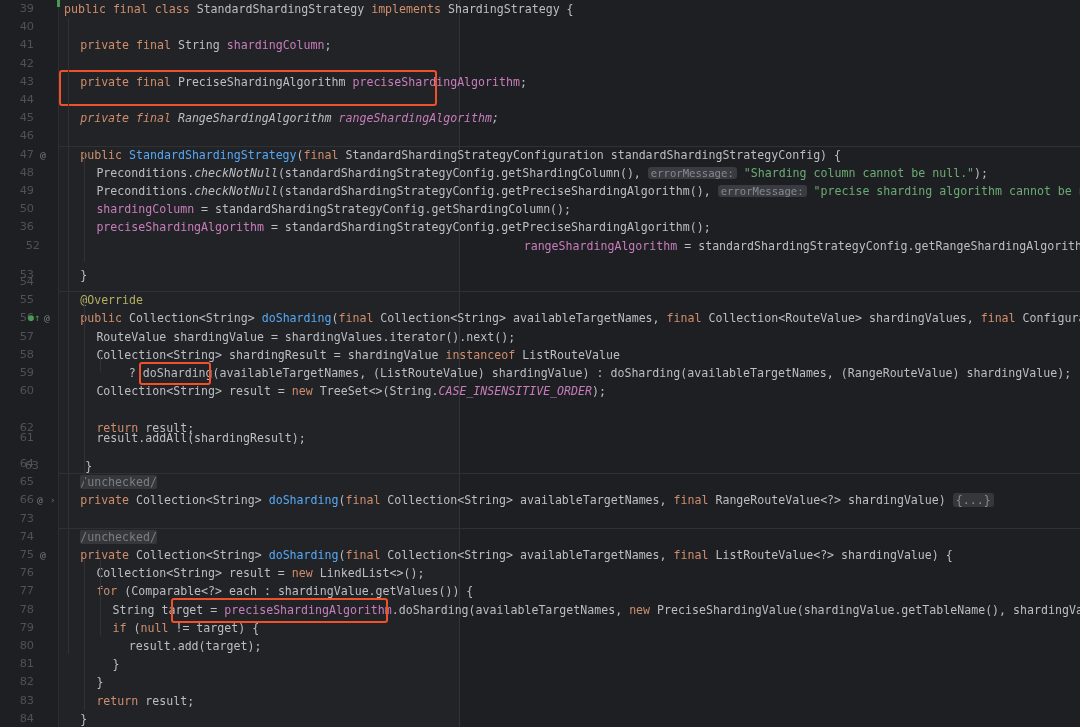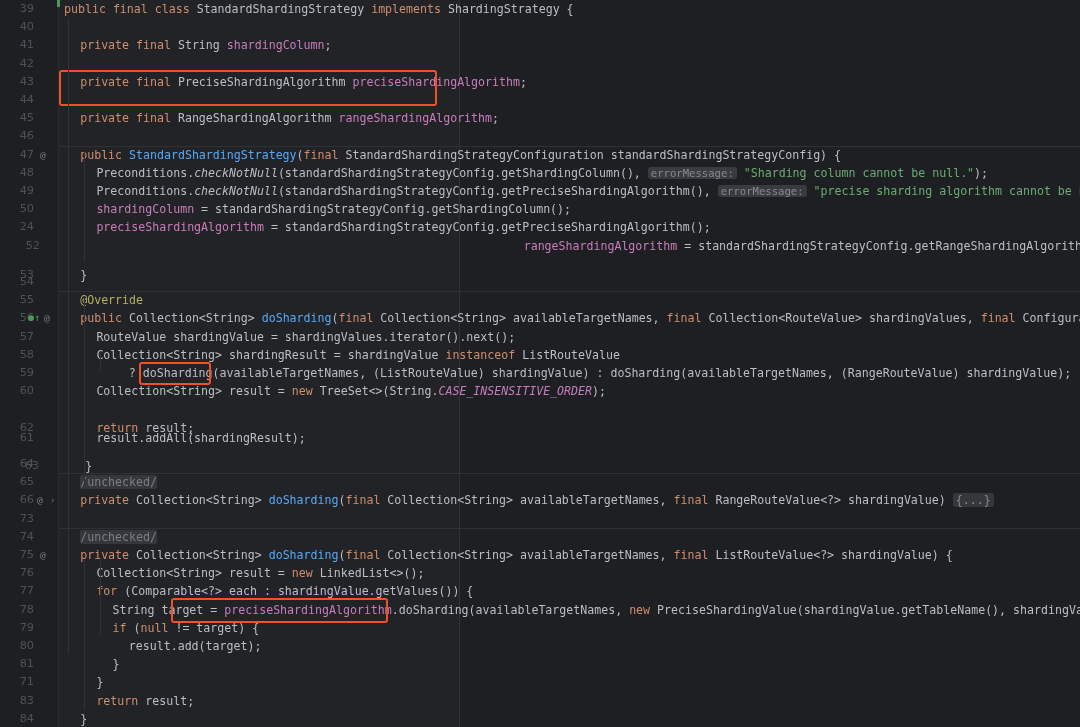--- a/index.html
+++ b/index.html
@@ -100,27 +100,27 @@
   <div class="gutter-edge"></div>
   <div class="changemark"></div>
 
   <div class="rows" id="rows">
       <div class="row" style="top: 0px; position: absolute; left: 0px; width: 1080px;"><div class="ln">39</div><div class="code" style="padding-left: 0px;"><span class="kw">public</span><span class="ty"> </span><span class="kw">final</span><span class="ty"> </span><span class="kw">class</span><span class="ty"> StandardShardingStrategy </span><span class="kw">implements</span><span class="ty"> ShardingStrategy {</span></div></div>
       <div class="row" style="top: 18.2px; position: absolute; left: 0px; width: 1080px;"><div class="ln">40</div><div class="code" style="padding-left: 0px;"></div></div>
       <div class="row" style="top: 36.4px; position: absolute; left: 0px; width: 1080px;"><div class="ln">41</div><div class="code" style="padding-left: 16.2px;"><span class="kw">private</span><span class="ty"> </span><span class="kw">final</span><span class="ty"> String </span><span class="fld">shardingColumn</span><span class="ty">;</span></div></div>
       <div class="row" style="top: 54.6px; position: absolute; left: 0px; width: 880px;"><div class="ln">42</div><div class="code" style="padding-left: 16.2px;"></div></div>
       <div class="row" style="top: 72.8px; position: absolute; left: 0px; width: 1080px;"><div class="ln">43</div><div class="code" style="padding-left: 16.2px;"><span class="kw">private</span><span class="ty"> </span><span class="kw">final</span><span class="ty"> PreciseShardingAlgorithm </span><span class="fld">preciseShardingAlgorithm</span><span class="ty">;</span></div></div>
       <div class="row" style="top: 91px; position: absolute; left: 0px; width: 1080px;"><div class="ln">44</div><div class="code" style="padding-left: 16.2px;"></div></div>
-      <div class="row" style="top: 109.2px; position: absolute; left: 0px; width: 1080px;"><div class="ln">45</div><div class="code" style="padding-left: 16.2px;"><span class="kw">private</span><span class="ty"> </span><span class="kw">final</span><span class="ty"> RangeShardingAlgorithm </span><span class="fld">rangeShardingAlgorithm</span><span class="ty">;</span></div></div>
+      <div class="row" style="top: 109.2px; position: absolute; left: 0px; width: 1080px;"><div class="ln">45</div><div class="code" style="padding-left: 16.2px; font-style: italic;"><span class="kw">private</span><span class="ty"> </span><span class="kw">final</span><span class="ty"> RangeShardingAlgorithm </span><span class="fld">rangeShardingAlgorithm</span><span class="ty">;</span></div></div>
       <div class="row" style="top: 127.4px; position: absolute; left: 0px; width: 1080px;"><div class="ln">46</div><div class="code" style="padding-left: 16.2px;"></div></div>
       <div class="row" style="top: 145.6px; position: absolute; left: 0px; width: 1080px;"><div class="sep" style="top: 0px;"></div><div class="ln">47</div><span class="gi gi-at">@</span><div class="code" style="padding-left: 16.2px;"><span class="kw">public</span><span class="ty"> </span><span class="fn">StandardShardingStrategy</span><span class="ty">(</span><span class="kw">final</span><span class="ty"> StandardShardingStrategyConfiguration standardShardingStrategyConfig) {</span></div></div>
       <div class="row" style="top: 163.8px; position: absolute; left: 0px; width: 1080px;"><div class="ln">48</div><div class="code" style="padding-left: 32.4px;"><span class="ty">Preconditions.</span><span class="mi">checkNotNull</span><span class="ty">(standardShardingStrategyConfig.getShardingColumn(), </span><span class="hintbg">errorMessage:</span><span class="ty"> </span><span class="str">"Sharding column cannot be null."</span><span class="ty">);</span></div></div>
       <div class="row" style="top: 182px; position: absolute; left: 0px; width: 1080px;"><div class="ln">49</div><div class="code" style="padding-left: 32.4px;"><span class="ty">Preconditions.</span><span class="mi">checkNotNull</span><span class="ty">(standardShardingStrategyConfig.getPreciseShardingAlgorithm(), </span><span class="hintbg">errorMessage:</span><span class="ty"> </span><span class="str">"precise sharding algorithm cannot be null."</span></div></div>
       <div class="row" style="top: 200.2px; position: absolute; left: 0px; width: 1080px;"><div class="ln">50</div><div class="code" style="padding-left: 32.4px;"><span class="fld">shardingColumn</span><span class="ty"> = standardShardingStrategyConfig.getShardingColumn();</span></div></div>
-      <div class="row" style="top: 218.4px; position: absolute; left: 0px; width: 1080px;"><div class="ln">24</div><div class="code" style="padding-left: 32.4px;"><span class="fld">preciseShardingAlgorithm</span><span class="ty"> = standardShardingStrategyConfig.getPreciseShardingAlgorithm();</span></div></div>
+      <div class="row" style="top: 218.4px; position: absolute; left: 0px; width: 1080px;"><div class="ln">36</div><div class="code" style="padding-left: 32.4px;"><span class="fld">preciseShardingAlgorithm</span><span class="ty"> = standardShardingStrategyConfig.getPreciseShardingAlgorithm();</span></div></div>
       <div class="row" style="top: 236.6px; position: absolute; left: 6px; width: 1080px; padding-left: 24px;"><div class="ln">52</div><div class="code" style="padding-left: 32.4px; text-align: right;"><span class="fld">rangeShardingAlgorithm</span><span class="ty"> = standardShardingStrategyConfig.getRangeShardingAlgorithm();</span></div></div>
       <div class="row" style="top: 266px; position: absolute; left: 0px; width: 1080px;"><div class="ln">53</div><div class="code" style="padding-left: 16.2px;"><span class="ty">}</span></div></div>
       <div class="row" style="top: 273px; position: absolute; left: 0px; width: 1080px;"><div class="ln">54</div><div class="code" style="padding-left: 0px;"></div></div>
       <div class="row" style="top: 291.2px; position: absolute; left: 0px; width: 1080px; padding-left: 28px;"><div class="sep" style="top: 0px;"></div><div class="ln">55</div><div class="code" style="padding-left: 16.2px;"><span class="ann">@Override</span></div></div>
       <div class="row" style="top: 309.4px; position: absolute; left: 0px; width: 1080px;"><div class="ln">56</div><span class="gi gi-ov">●↑</span><span class="gi gi-at" style="left: 44px;">@</span><div class="code" style="padding-left: 16.2px;"><span class="kw">public</span><span class="ty"> Collection&lt;String&gt; </span><span class="fn">doSharding</span><span class="ty">(</span><span class="kw">final</span><span class="ty"> Collection&lt;String&gt; availableTargetNames, </span><span class="kw">final</span><span class="ty"> Collection&lt;RouteValue&gt; shardingValues, </span><span class="kw">final</span><span class="ty"> ConfigurationProperties properties) {</span></div></div>
       <div class="row" style="top: 327.6px; position: absolute; left: 0px; width: 1080px;"><div class="ln">57</div><div class="code" style="padding-left: 32.4px;"><span class="ty">RouteValue shardingValue = shardingValues.iterator().next();</span></div></div>
       <div class="row" style="top: 345.8px; position: absolute; left: 0px; width: 1080px;"><div class="ln">58</div><div class="code" style="padding-left: 32.4px;"><span class="ty">Collection&lt;String&gt; shardingResult = shardingValue </span><span class="kw">instanceof</span><span class="ty"> ListRouteValue</span></div></div>
       <div class="row" style="top: 364px; position: absolute; left: 0px; width: 1080px;"><div class="ln">59</div><div class="code" style="padding-left: 64.8px;"><span class="ty">? </span><span class="ty">doSharding</span><span class="ty">(availableTargetNames, (ListRouteValue) shardingValue) : doSharding(availableTargetNames, (RangeRouteValue) shardingValue);</span></div></div>
       <div class="row" style="top: 382.2px; position: absolute; left: 0px; width: 1080px;"><div class="ln">60</div><div class="code" style="padding-left: 32.4px;"><span class="ty">Collection&lt;String&gt; result = </span><span class="kw">new</span><span class="ty"> TreeSet&lt;&gt;(String.</span><span class="stat">CASE_INSENSITIVE_ORDER</span><span class="ty">);</span></div></div>
       <div class="row" style="top: 400.4px; position: absolute; left: 0px; width: 1080px; margin-top: 29px;"><div class="ln">61</div><div class="code" style="padding-left: 32.4px;"><span class="ty">result.addAll(shardingResult);</span></div></div>
@@ -131,21 +131,21 @@
       <div class="row" style="top: 491.4px; position: absolute; left: 0px; width: 1080px;"><div class="ln">66</div><span class="gi gi-at2">@</span><span class="gi gi-chev">›</span><div class="code" style="padding-left: 16.2px;"><span class="kw">private</span><span class="ty"> Collection&lt;String&gt; </span><span class="fn">doSharding</span><span class="ty">(</span><span class="kw">final</span><span class="ty"> Collection&lt;String&gt; availableTargetNames, </span><span class="kw">final</span><span class="ty"> RangeRouteValue&lt;?&gt; shardingValue) </span><span class="foldbg">{...}</span></div></div>
       <div class="row" style="top: 509.6px; position: absolute; left: 0px; width: 1080px;"><div class="ln">73</div><div class="code" style="padding-left: 0px;"></div></div>
       <div class="row" style="top: 527.8px; position: absolute; left: 0px; width: 1080px;"><div class="sep" style="top: 0px;"></div><div class="ln">74</div><div class="code" style="padding-left: 16.2px;"><span class="cmt cmtbg">/unchecked/</span></div></div>
       <div class="row" style="top: 546px; position: absolute; left: 0px; width: 1080px;"><div class="ln">75</div><span class="gi gi-at">@</span><div class="code" style="padding-left: 16.2px;"><span class="kw">private</span><span class="ty"> Collection&lt;String&gt; </span><span class="fn">doSharding</span><span class="ty">(</span><span class="kw">final</span><span class="ty"> Collection&lt;String&gt; availableTargetNames, </span><span class="kw">final</span><span class="ty"> ListRouteValue&lt;?&gt; shardingValue) {</span></div></div>
       <div class="row" style="top: 564.2px; position: absolute; left: 0px; width: 1080px;"><div class="ln">76</div><div class="code" style="padding-left: 32.4px;"><span class="ty">Collection&lt;String&gt; result = </span><span class="kw">new</span><span class="ty"> LinkedList&lt;&gt;();</span></div></div>
       <div class="row" style="top: 582.4px; position: absolute; left: 0px; width: 892px;"><div class="ln">77</div><div class="code" style="padding-left: 32.4px;"><span class="kw">for</span><span class="ty"> (Comparable&lt;?&gt; each : shardingValue.getValues()) {</span></div></div>
       <div class="row" style="top: 600.6px; position: absolute; left: 0px; width: 1080px;"><div class="ln">78</div><div class="code" style="padding-left: 48.6px;"><span class="ty">String target = </span><span class="fld">preciseShardingAlgorithm</span><span class="ty">.doSharding(availableTargetNames, </span><span class="kw">new</span><span class="ty"> PreciseShardingValue(shardingValue.getTableName(), shardingValue.getColumnName(), each));</span></div></div>
       <div class="row" style="top: 618.8px; position: absolute; left: 0px; width: 1080px;"><div class="ln">79</div><div class="code" style="padding-left: 48.6px;"><span class="kw">if</span><span class="ty"> (</span><span class="kw">null</span><span class="ty"> != target) {</span></div></div>
       <div class="row" style="top: 637px; position: absolute; left: 0px; width: 1080px;"><div class="ln">80</div><div class="code" style="padding-left: 64.8px;"><span class="ty">result.add(target);</span></div></div>
       <div class="row" style="top: 655.2px; position: absolute; left: 0px; width: 1080px;"><div class="ln">81</div><div class="code" style="padding-left: 48.6px;"><span class="ty">}</span></div></div>
-      <div class="row" style="top: 673.4px; position: absolute; left: 0px; width: 1080px;"><div class="ln">71</div><div class="code" style="padding-left: 32.4px;"><span class="ty">}</span></div></div>
+      <div class="row" style="top: 673.4px; position: absolute; left: 0px; width: 1080px;"><div class="ln">82</div><div class="code" style="padding-left: 32.4px;"><span class="ty">}</span></div></div>
       <div class="row" style="top: 691.6px; position: absolute; left: 0px; width: 1080px;"><div class="ln">83</div><div class="code" style="padding-left: 32.4px;"><span class="kw">return</span><span class="ty"> result;</span></div></div>
       <div class="row" style="top: 709.8px; position: absolute; left: 0px; width: 1080px;"><div class="ln">84</div><div class="code" style="padding-left: 16.2px;"><span class="ty">}</span></div></div>
     </div>
 
   <div id="highlights">
       <div class="hl" style="left: 59px; top: 70px; width: 374px; height: 32px; border-color: rgb(240, 80, 42);"></div>
       <div class="hl" style="left: 139px; top: 362px; width: 68px; height: 19px; border-color: rgb(240, 80, 42);"></div>
       <div class="hl" style="left: 171px; top: 598px; width: 213px; height: 21px; border-color: rgb(240, 80, 42);"></div>
     </div>
 <div class="guide" style="left: 68px; top: 18px; height: 636px;"></div>

